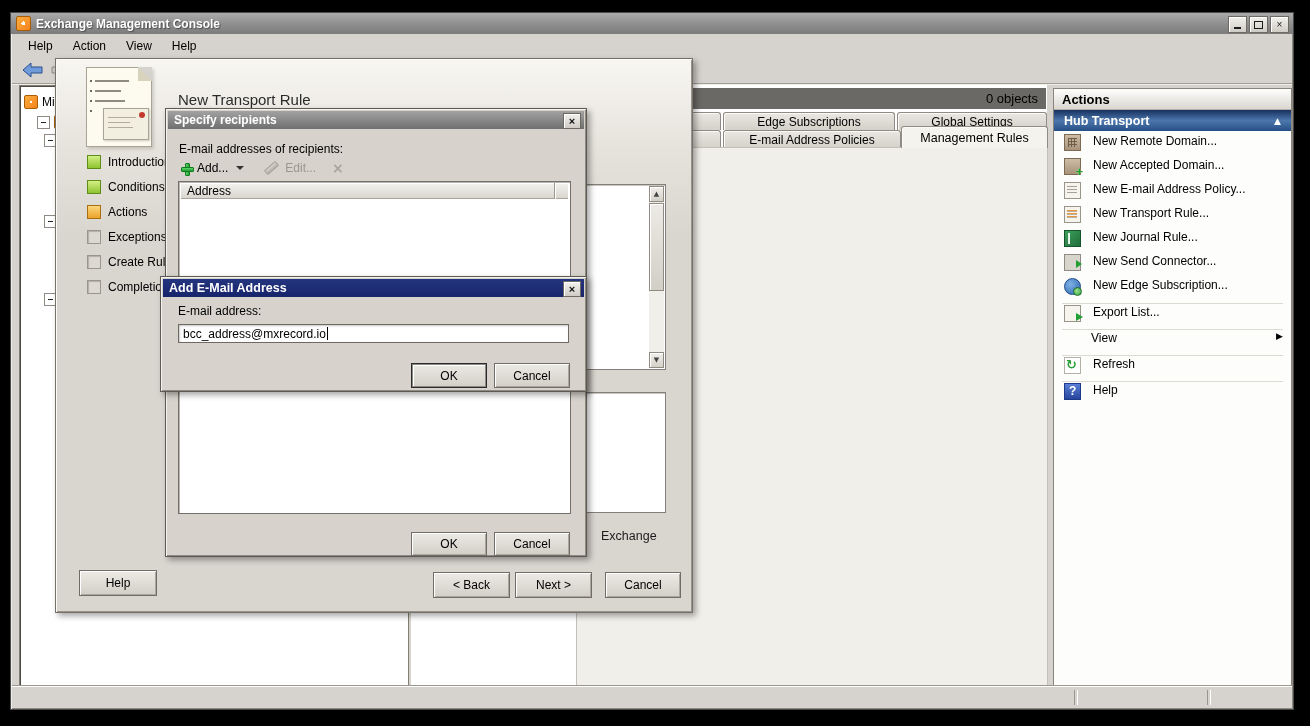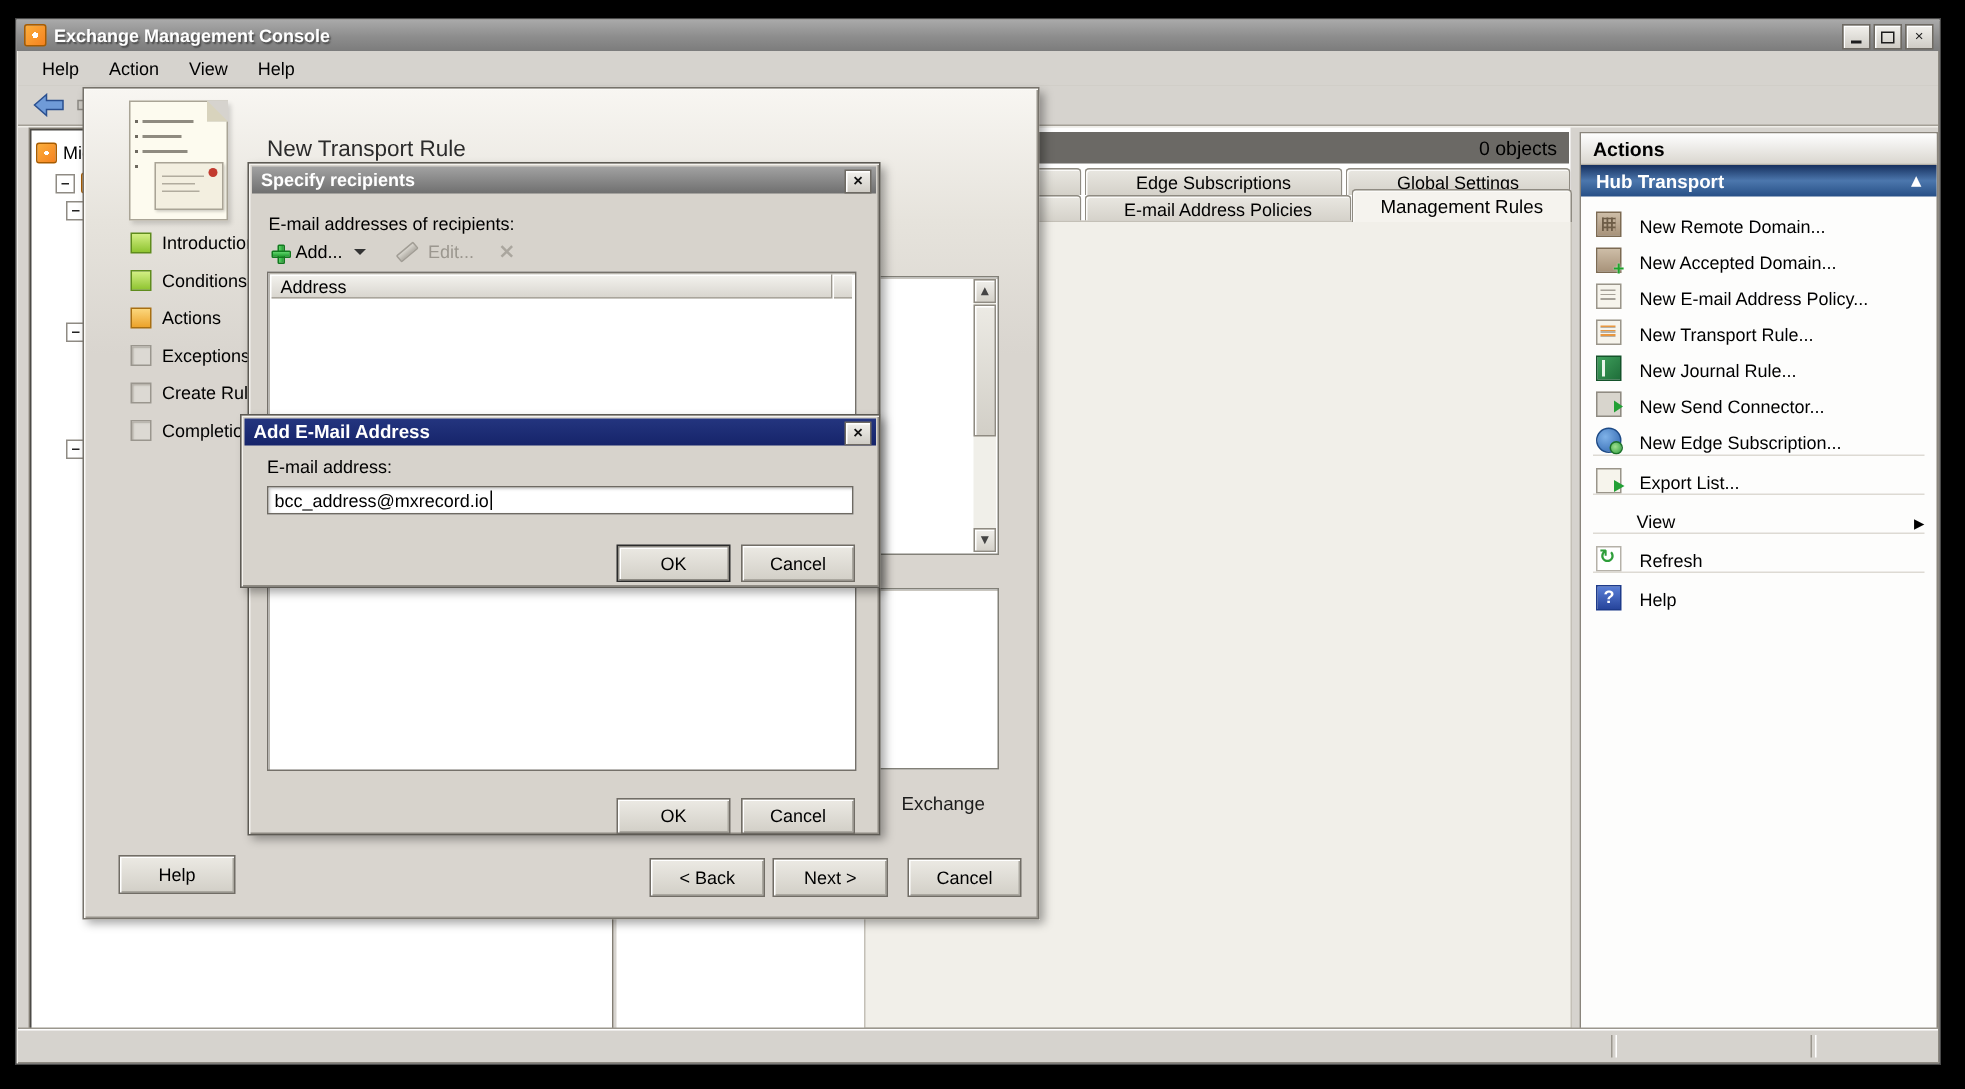--- a/index.html
+++ b/index.html
@@ -56,21 +56,21 @@
     display:flex;align-items:center;padding-left:6px;box-sizing:border-box;font-size:12px;}
   .emptymsg{position:absolute;left:7px;top:30px;font-size:12.5px;}
 
   .actions-pane{left:1042px;top:75px;width:237px;height:598px;background:#fdfdfc;border:1px solid #8a857c;}
   .actions-hdr{left:0;top:0;width:100%;height:21px;background:linear-gradient(#fefefe,#dad7d0);
     border-bottom:1px solid #b5b1a8;display:flex;align-items:center;font-weight:bold;font-size:13px;padding-left:8px;box-sizing:border-box;}
   .group-hdr{left:0;top:21px;width:100%;height:21px;
     background:linear-gradient(180deg,#16305e 0%,#4c77ad 50%,#274f86 100%);
     color:#fff;font-weight:bold;font-size:12.5px;display:flex;align-items:center;padding-left:10px;box-sizing:border-box;}
   .group-hdr .chev{position:absolute;right:10px;font-size:9px;color:#fff;font-family:"DejaVu Sans",sans-serif;}
-  .act-item{position:absolute;left:0;width:100%;height:24px;display:flex;align-items:flex-end;}
+  .act-item{position:absolute;left:0;width:100%;height:24px;display:flex;align-items:flex-start;}
   .act-item .ic{width:15px;height:15px;margin-left:10px;margin-right:12px;position:relative;flex:none;}
   .act-item .noic{width:15px;margin-left:10px;margin-right:12px;flex:none;}
   .act-sep{position:absolute;left:8px;width:221px;height:1px;background:#dddad3;}
   .subarrow{position:absolute;right:8px;font-size:9px;color:#000;font-family:"DejaVu Sans",sans-serif;}
 
   
   .ic-remote{background:linear-gradient(#cdbda7,#a8937a);border:1px solid #7c6a52;}
   .ic-remote::after{content:"";position:absolute;left:3px;top:3px;width:9px;height:9px;
     background:linear-gradient(#6e5d47 1px,transparent 1px) 0 0/3px 3px,
                linear-gradient(90deg,#6e5d47 1px,transparent 1px) 0 0/3px 3px;}

